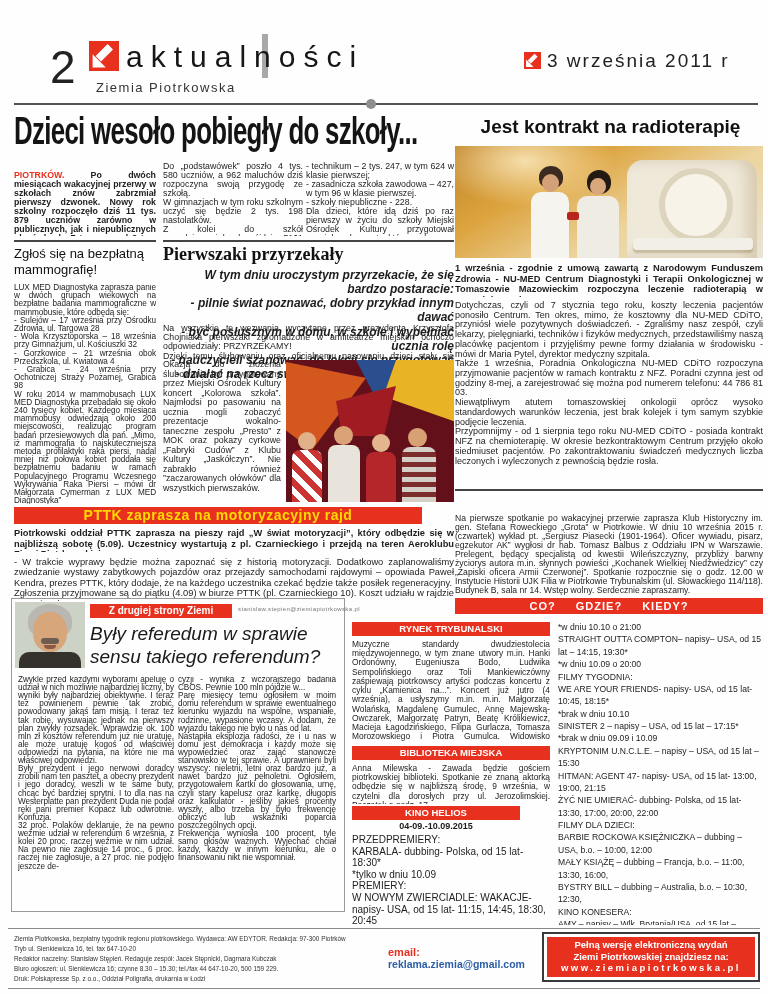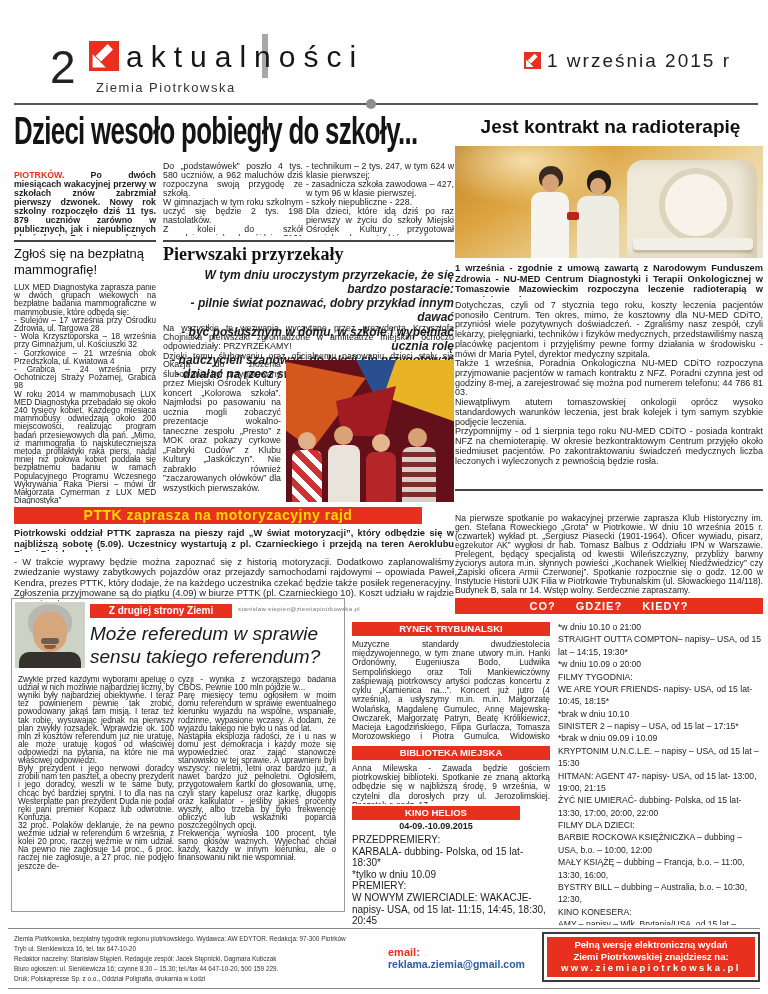--- a/index.html
+++ b/index.html
@@ -30,21 +30,21 @@
   <div class="abs" style="left:126px;top:40px;font-size:30px;letter-spacing:8px;color:#161616;">aktualności</div>
   <div class="abs" style="left:96px;top:80px;font-size:13px;letter-spacing:1.5px;color:#333;">Ziemia Piotrkowska</div>
   <div class="abs rule" style="left:14px;top:103px;width:744px;background:#555;"></div>
   <div class="abs" style="left:366px;top:99px;width:10px;height:10px;border-radius:50%;background:#8e8e8e;"></div>
   <div class="abs" style="left:524px;top:52px;width:17px;height:17px;background:#e8301f;">
     <svg width="17" height="17" viewBox="0 0 100 100">
       <path d="M62 10 L80 28 L40 68 L22 50 Z" fill="#fff"></path>
         <path d="M12 88 L12 44 L56 88 Z" fill="#fff"></path>
     </svg>
   </div>
-  <div class="abs" style="left:547px;top:50px;font-size:19px;letter-spacing:2px;color:#222;">1 września 2015 r</div>
+  <div class="abs" style="left:547px;top:50px;font-size:19px;letter-spacing:2px;color:#222;">3 września 2011 r</div>
 
   <div class="abs" style="left:14px;top:110px;width:444px;height:48px;overflow:hidden;">
     <span style="display:inline-block;transform:scaleX(.68);transform-origin:0 50%;white-space:nowrap;
                  font-weight:bold;font-size:38px;color:#141414;letter-spacing:-1px;">Dzieci wesoło pobiegły do szkoły...</span>
   </div>
 
   <div class="abs txt b" style="left:14px;top:162px;width:142px;height:74px;font-size:8.8px;line-height:1.02;">
     <span style="color:#e8301f;">PIOTRKÓW.</span><span> Po dwóch miesiącach wakacyjnej przerwy w szkołach znów zabrzmiał pierwszy dzwonek. Nowy rok szkolny rozpoczęło dziś 11 tys. 879 uczniów zarówno w publicznych, jak i niepublicznych placówkach. Z tego ponad 3 tys. dzieci to pierwszoklasiści we wszystkich typach szkół.</span>
   </div>
   <div class="abs txt" style="left:163px;top:162px;width:140px;height:74px;font-size:8.8px;line-height:1.02;">Do „podstawówek” poszło 4 tys. 580 uczniów, a 962 maluchów dziś rozpoczyna swoją przygodę ze szkołą.
@@ -136,21 +136,21 @@
     <div style="left:13px;top:2px;width:44px;height:34px;border-radius:50% 50% 40% 40%;background:#b9b7b2;"></div>
     <div style="left:18px;top:10px;width:34px;height:40px;border-radius:46%;background:#d7a67b;"></div>
     <div style="left:26px;top:36px;width:18px;height:6px;border-radius:3px;background:#6d5d50;"></div>
     <div style="left:29px;top:43px;width:12px;height:4px;border-radius:0 0 6px 6px;background:#8a5a44;"></div>
     <div style="left:4px;top:50px;width:62px;height:16px;border-radius:10px 10px 0 0;background:#35322e;"></div>
   </div>
   <div class="abs banner" style="left:90px;top:604px;width:142px;height:14px;font-size:10px;line-height:14px;">
     <span>Z drugiej strony Ziemi</span>
   </div>
   <div class="abs" style="left:238px;top:606px;font-size:6px;letter-spacing:.4px;color:#777;">stanislaw.stepien@ziemiapiotrkowska.pl</div>
-  <div class="abs" style="left:90px;top:622px;width:252px;font-size:19px;font-style:italic;white-space:pre-line;line-height:1.22;color:#1a1a1a;">Może referedum w sprawie
+  <div class="abs" style="left:90px;top:622px;width:252px;font-size:19px;font-style:italic;white-space:pre-line;line-height:1.22;color:#1a1a1a;">Były referedum w sprawie
 sensu takiego referendum?</div>
   <div class="abs txt" style="left:18px;top:676px;width:156px;height:230px;font-size:8.2px;line-height:.99;letter-spacing:-.05px;">Zwykle przed każdymi wyborami apeluję o udział w nich możliwie najbardziej liczny, by wyniki były najbardziej obiektywne. I teraz też powinienem pewnie tak zrobić, powodowany jakąś tam misją. I teraz też tak robię, wysuwając jednak na pierwszy plan zwykły rozsądek. Wprawdzie ok. 100 mln zł kosztów referendum już nie uratuję, ale może uratuję kogoś od właściwej odpowiedzi na pytania, na które nie ma właściwej odpowiedzi.
 Były prezydent i jego nerwowi doradcy zrobili nam ten pasztet, a obecny prezydent i jego doradcy, weszli w te same buty, chcąc być bardziej sprytni. I to dla nas na Westerplatte pan prezydent Duda nie podał ręki pani premier Kopacz lub odwrotnie. Konfuzja.
 32 proc. Polaków deklaruje, że na pewno weźmie udział w referendum 6 września, z kolei 20 proc. raczej weźmie w nim udział. Na pewno nie zagłosuje 14 proc., 6 proc. raczej nie zagłosuje, a 27 proc. nie podjęło jeszcze de-</div>
   <div class="abs txt" style="left:178px;top:676px;width:158px;height:230px;font-size:8.2px;line-height:.99;letter-spacing:-.05px;">cyzji - wynika z wczorajszego badania CBOS. Pewnie 100 mln pójdzie w...
 Parę miesięcy temu ogłosiłem w moim domu referendum w sprawie ewentualnego kierunku wyjazdu na wspólne, wspaniałe, rodzinne, wypasione wczasy. A dodam, że wyjazdu takiego nie było u nas od lat.
 Nastąpiła eksplozja radości, że i u nas w domu jest demokracja i każdy może się wypowiedzieć oraz zająć stanowcze stanowisko w tej sprawie. A uprawnieni byli wszyscy: nieletni, letni oraz bardzo już, a nawet bardzo już pełnoletni. Ogłosiłem, przygotowałem kartki do głosowania, urnę, czyli stary kapelusz oraz kartkę, długopis oraz kalkulator - jeśliby jakieś procenty wyszły, albo trzeba by było frekwencję obliczyć lub wskaźniki poparcia poszczególnych opcji.
 Frekwencja wyniosła 100 procent, tyle samo głosów ważnych. Wyjechać chciał każdy, każdy w innym kierunku, ale o finansowaniu nikt nie wspomniał.</div>
 
   <div class="abs banner" style="left:352px;top:622px;width:198px;height:14px;font-size:9.5px;line-height:14px;">

